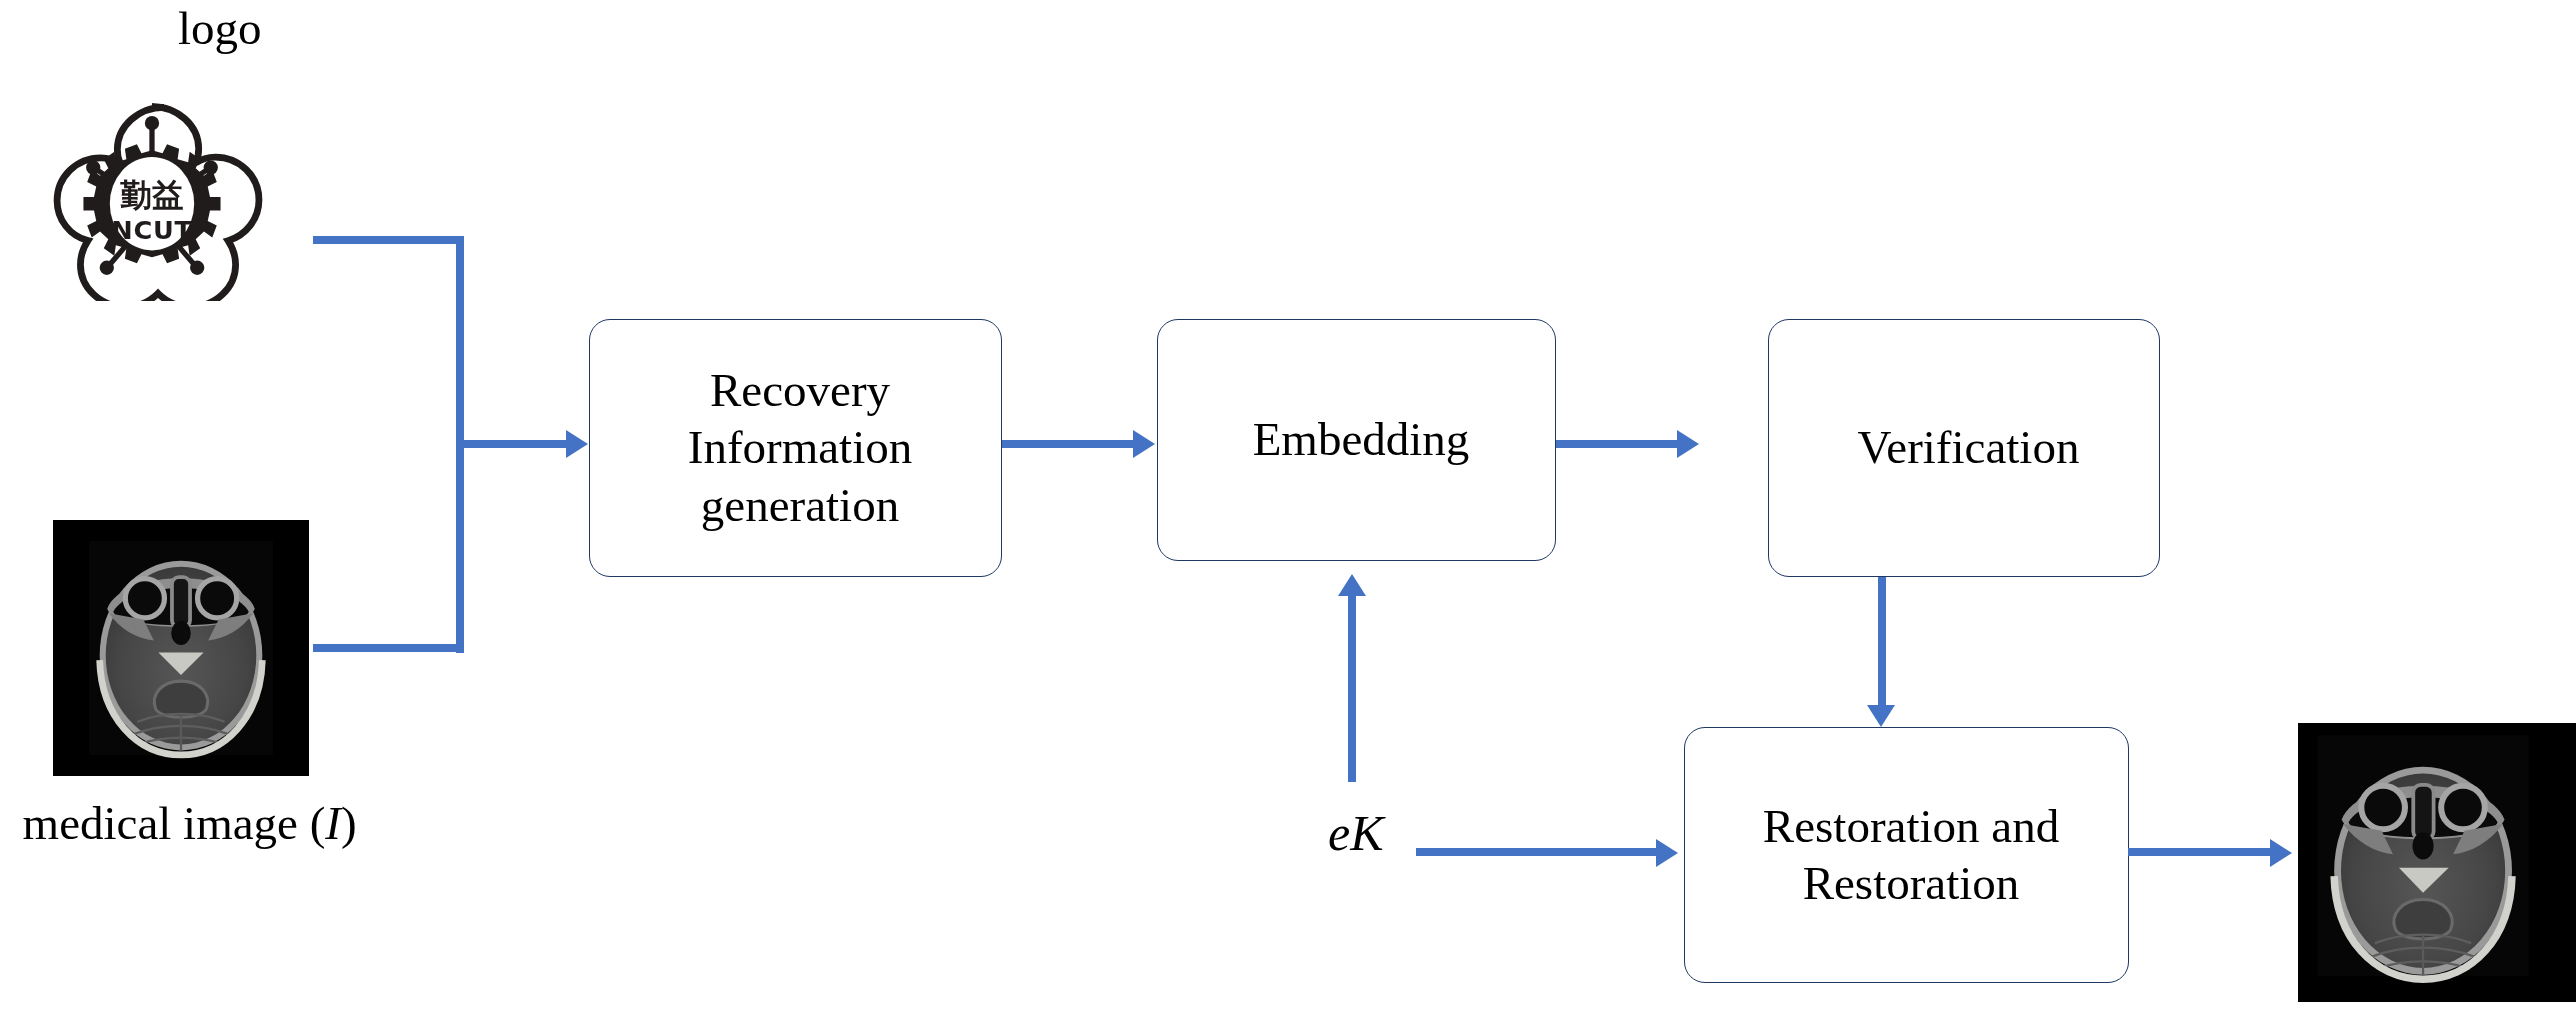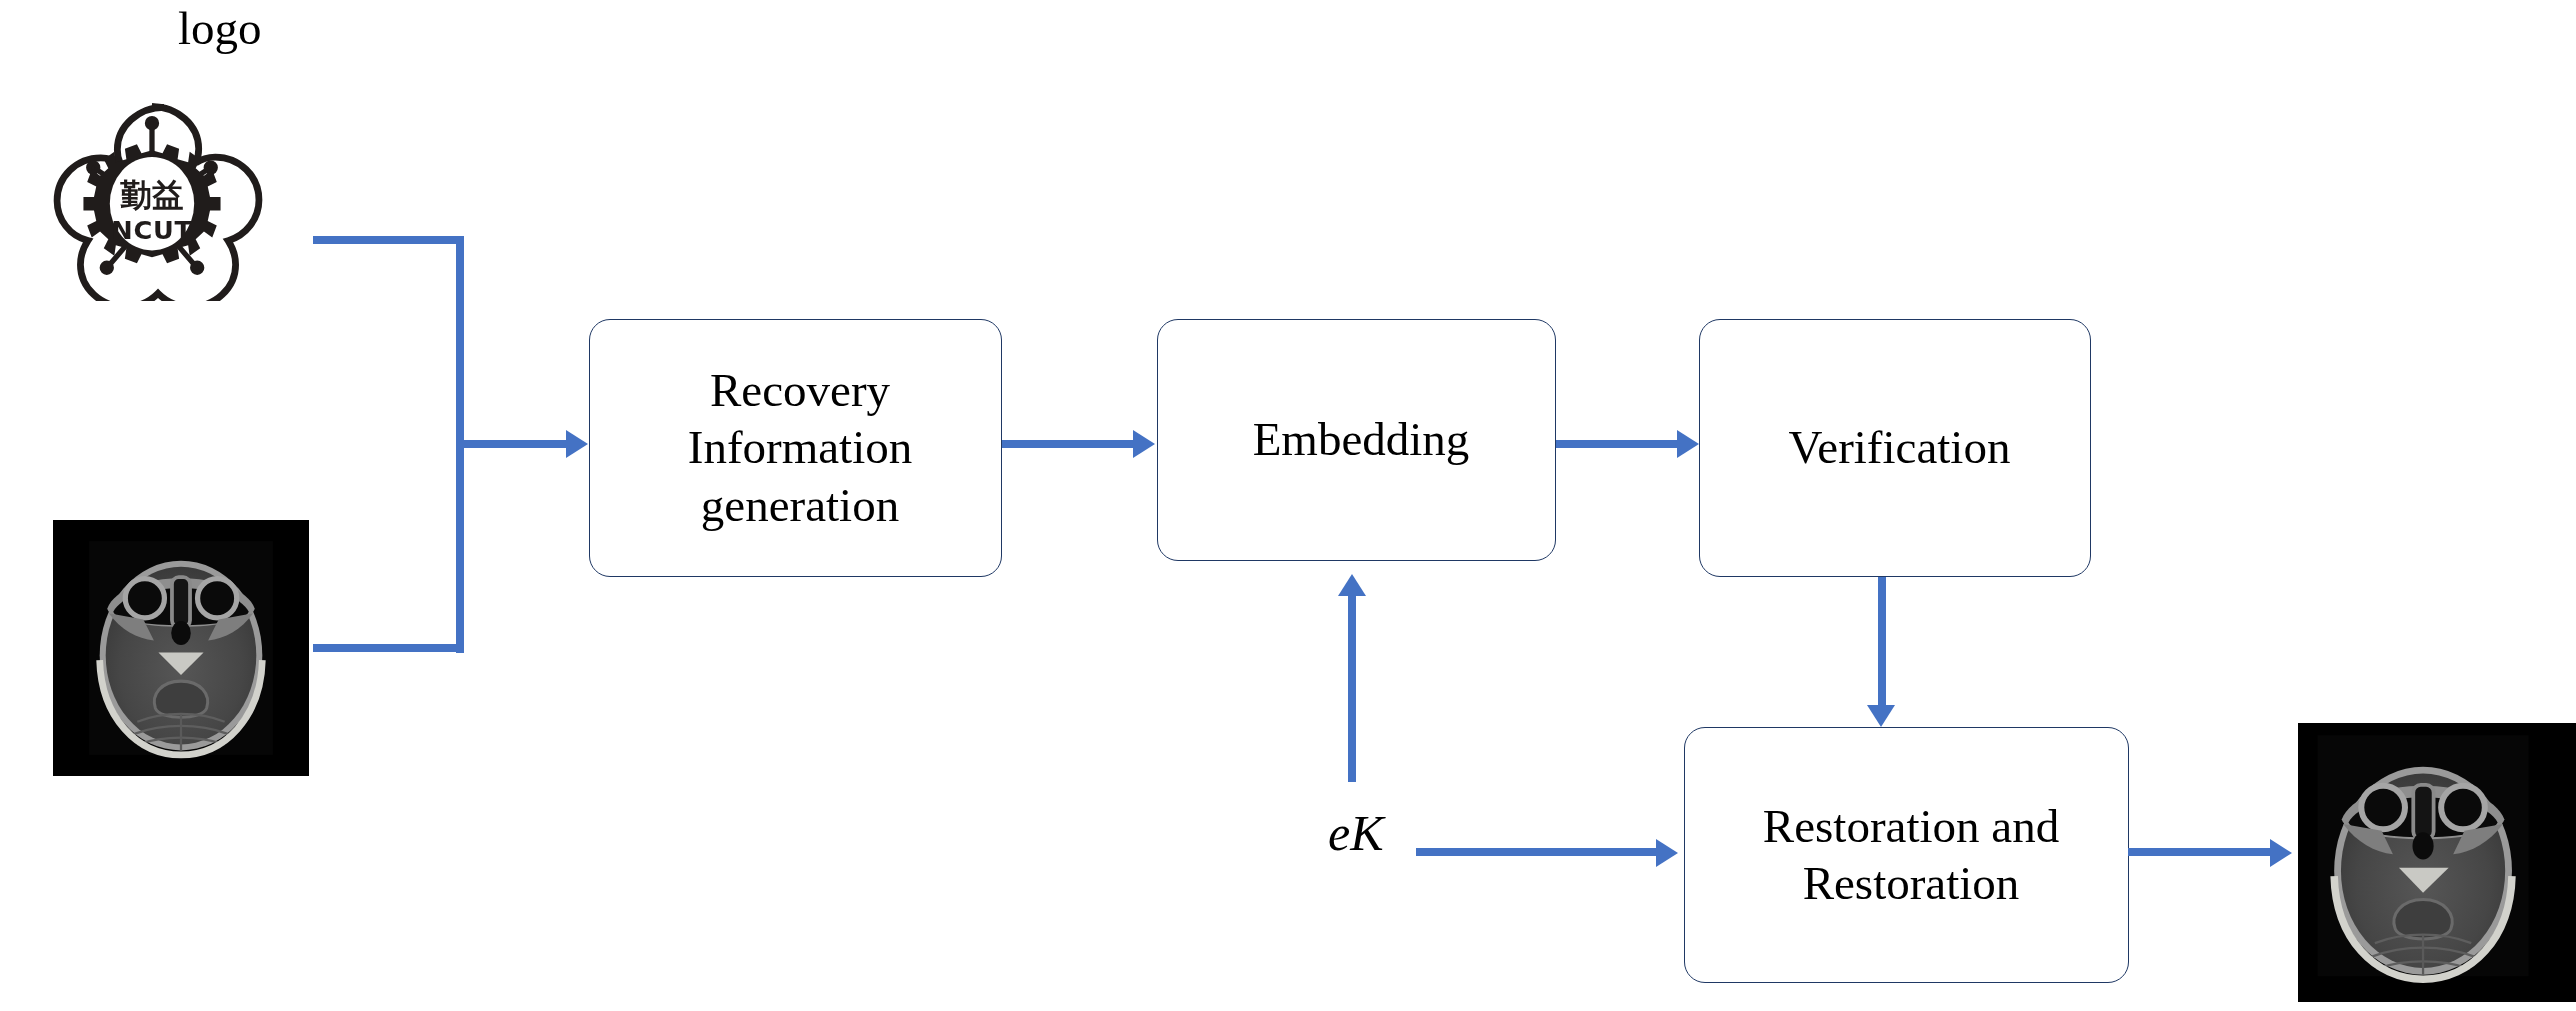--- a/index.html
+++ b/index.html
@@ -14,21 +14,21 @@
   #medical-label{left:22.6px;top:800px;font-size:47px;line-height:1;}
   #medical-label .it{font-style:italic;}
   #ek-label{left:1328px;top:808px;font-size:50px;line-height:1;font-style:italic;}
 
   
   .pbox{border:1.9px solid #1F3864;border-radius:21px;background:#fff;
         display:flex;align-items:center;justify-content:center;text-align:center;
         color:#000;font-size:47px;line-height:1.22;box-sizing:border-box;padding-left:9px;}
   #box-recovery   {left:589px; top:319px; width:413px;  height:258px;}
   #box-embedding  {left:1157px;top:319px; width:399px;  height:242px;}
-  #box-verification{left:1699px;top:319px;width:392px;  height:258px;}
+  #box-verification{left:1768px;top:319px;width:392px;  height:258px;}
   #box-extraction {left:1684px;top:727px; width:445px;  height:256px;}
 
   
   .wire{background:#4472C4;}
   .h{height:8.3px;}
   .v{width:8.3px;}
 
   
   .ahead{width:0;height:0;}
   .ahead.right{border-top:14.3px solid transparent;border-bottom:14.3px solid transparent;
@@ -130,20 +130,23 @@
         <path d="M112 268 C146 254 194 254 228 268"></path>
         <path d="M108 284 C146 270 194 270 232 284"></path>
         <path d="M112 298 C148 286 192 286 228 298"></path>
       </g>
       <line x1="170" y1="258" x2="170" y2="306" stroke="#5a5a5a" stroke-width="3"></line>
 
       <path d="M62 186 C64 262 112 312 170 312 C228 312 276 262 278 186" fill="none" stroke="#d2d2cc" stroke-width="9"></path>
     </svg>
   </div>
 
+  <div class="abs lbl" id="medical-label">
+    <span>medical image (</span><span class="it">I</span><span>)</span>
+  </div>
 
   <div class="abs wire h" style="left:313px;top:236px;width:151px;"></div>
 
   <div class="abs wire h" style="left:313px;top:644px;width:151px;"></div>
 
   <div class="abs wire v" style="left:456px;top:236px;height:417px;"></div>
 
   <div class="abs wire h" style="left:456px;top:440px;width:112px;"></div>
   <div class="abs ahead right" style="left:566px;top:430px;"></div>
 

